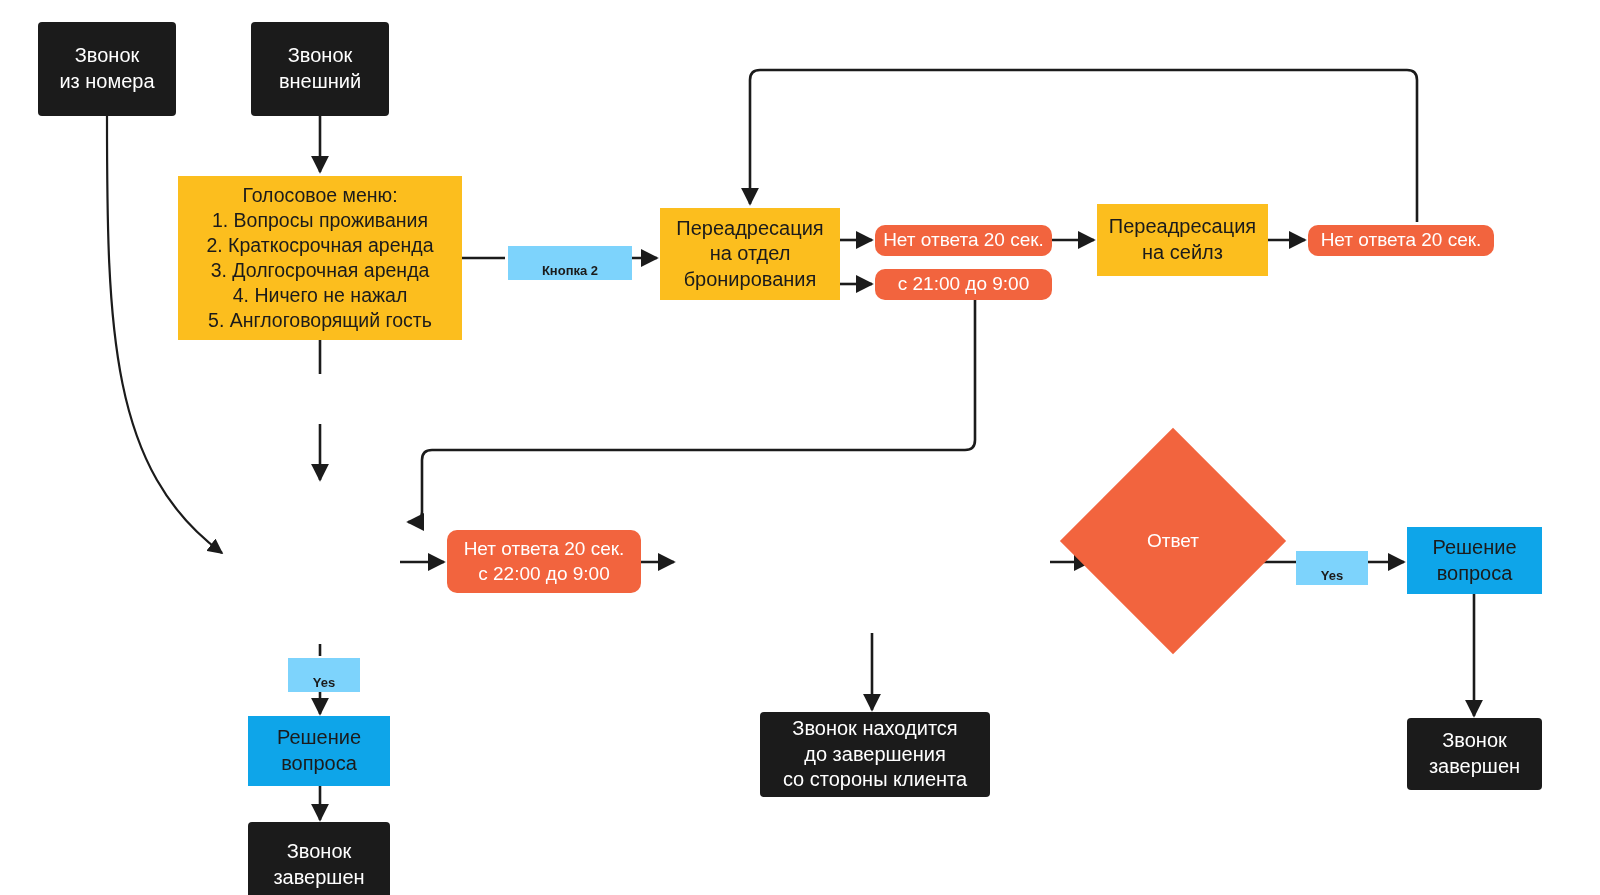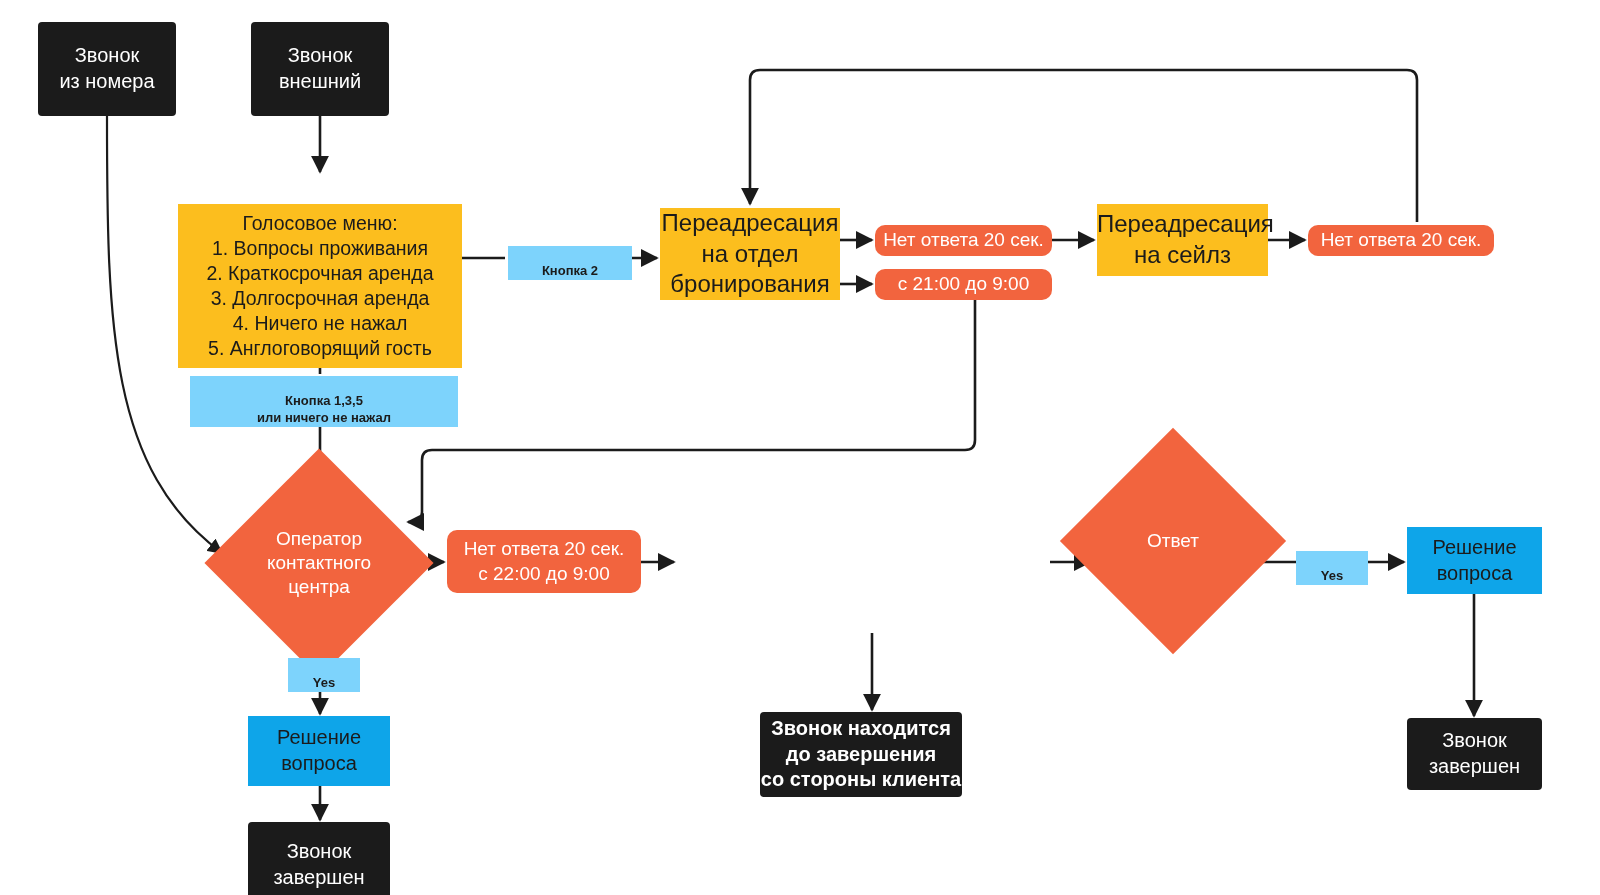--- a/index.html
+++ b/index.html
@@ -35,21 +35,21 @@
   .n-terminal{
     background:#1b1b1b;
     color:#ffffff;
     border-radius:4px;
     font-size:20px;
   }
   
   .n-process{
     background:#fcbe1e;
     color:#1b1b1b;
-    font-size:24px;
+    font-size:20px;
   }
   
   .n-alert{
     background:#f2643e;
     color:#ffffff;
     font-size:19px;
     border-radius:10px;
   }
   
   .n-result{
@@ -145,37 +145,33 @@
   <div class="node n-terminal" style="left:38px;top:22px;width:138px;height:94px;">
     <span class="txt">Звонок
 из номера</span>
   </div>
 
   <div class="node n-terminal" style="left:251px;top:22px;width:138px;height:94px;">
     <span class="txt">Звонок
 внешний</span>
   </div>
 
-  <div class="node n-process listbox" style="left:178px;top:176px;width:284px;height:164px;margin-top:28px;">
+  <div class="node n-process listbox" style="left:178px;top:176px;width:284px;height:164px;">
     <span class="txt">Голосовое меню:
 1.   Вопросы проживания
 2.  Краткосрочная аренда
 3.  Долгосрочная аренда
 4.  Ничего не нажал
 5.  Англоговорящий гость</span>
   </div>
 
   <div class="elabel" style="left:508px;top:246px;width:116px;">
     <span>Кнопка 2</span>
   </div>
 
-  <div class="elabel" style="left:190px;top:376px;width:260px;">
-    <span>Кнопка 1,3,5
-или ничего не нажал</span>
-  </div>
 
   <div class="node n-process" style="left:660px;top:208px;width:180px;height:92px;">
     <span class="txt">Переадресация
 на отдел
 бронирования</span>
   </div>
 
   <div class="node n-alert" style="left:875px;top:225px;width:177px;height:31px;">
     <span class="txt">Нет ответа 20 сек.</span>
   </div>
@@ -186,26 +182,20 @@
 
   <div class="node n-process" style="left:1097px;top:204px;width:171px;height:72px;">
     <span class="txt">Переадресация
 на сейлз</span>
   </div>
 
   <div class="node n-alert" style="left:1308px;top:225px;width:186px;height:31px;">
     <span class="txt">Нет ответа 20 сек.</span>
   </div>
 
-  <div class="node n-decision" style="left:238px;top:482px;width:162px;height:162px;">
-    <span class="dia"></span>
-    <span class="txt">Оператор
-контактного
-центра</span>
-  </div>
 
   <div class="node n-alert" style="left:447px;top:530px;width:194px;height:63px;font-size:19px;">
     <span class="txt">Нет ответа 20 сек.
 с 22:00 до 9:00</span>
   </div>
 
 
   <div class="node n-decision" style="left:1093px;top:461px;width:160px;height:160px;">
     <span class="dia"></span>
     <span class="txt">Ответ</span>
@@ -232,19 +222,19 @@
   <div class="node n-terminal" style="left:248px;top:822px;width:142px;height:86px;">
     <span class="txt">Звонок
 завершен</span>
   </div>
 
   <div class="node n-terminal" style="left:1407px;top:718px;width:135px;height:72px;">
     <span class="txt">Звонок
 завершен</span>
   </div>
 
-  <div class="node n-terminal" style="left:760px;top:712px;width:202px;height:85px;font-weight:bold;">
+  <div class="node n-terminal" style="left:760px;top:712px;width:230px;height:85px;">
     <span class="txt">Звонок находится
 до завершения
 со стороны клиента</span>
   </div>
 
 </div>
 
 </body></html>

